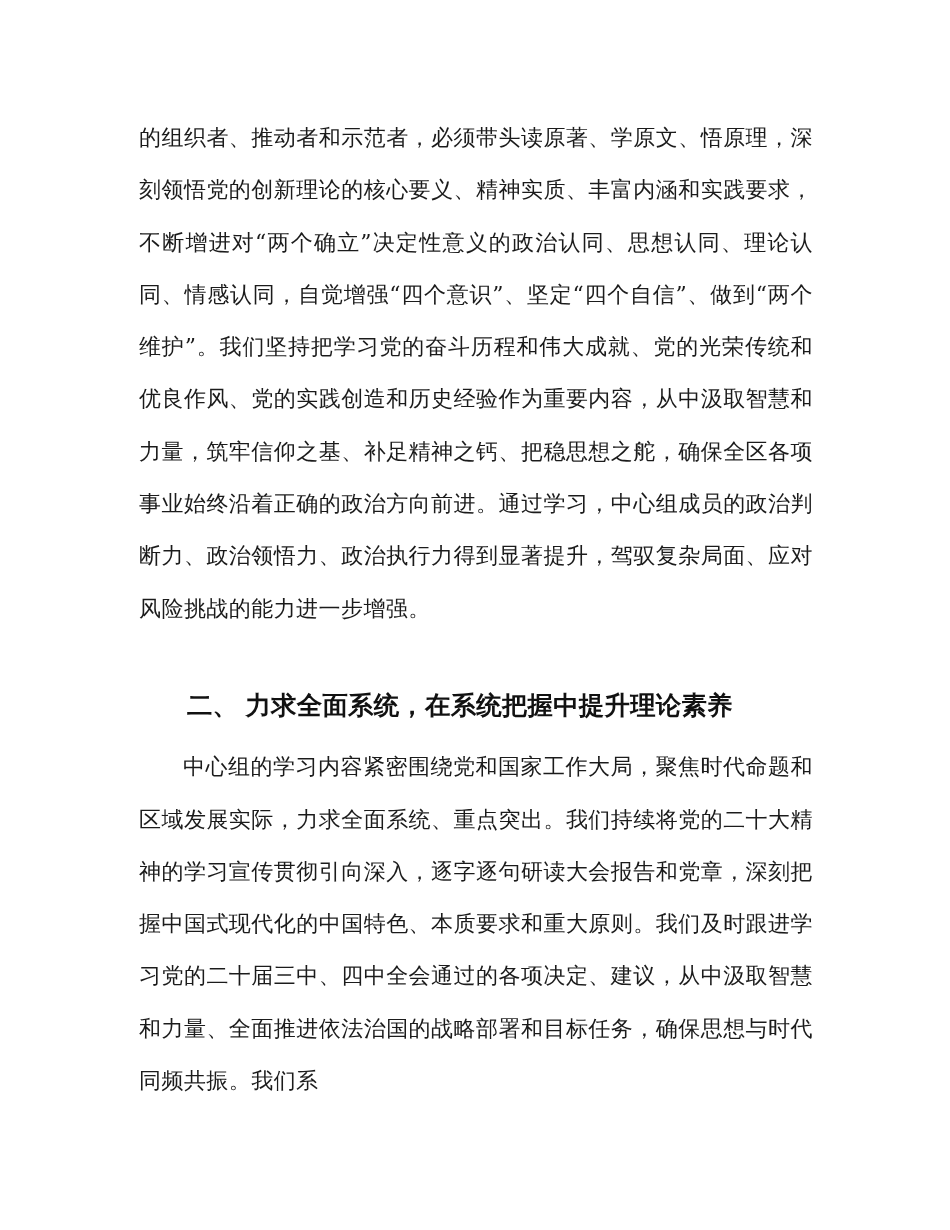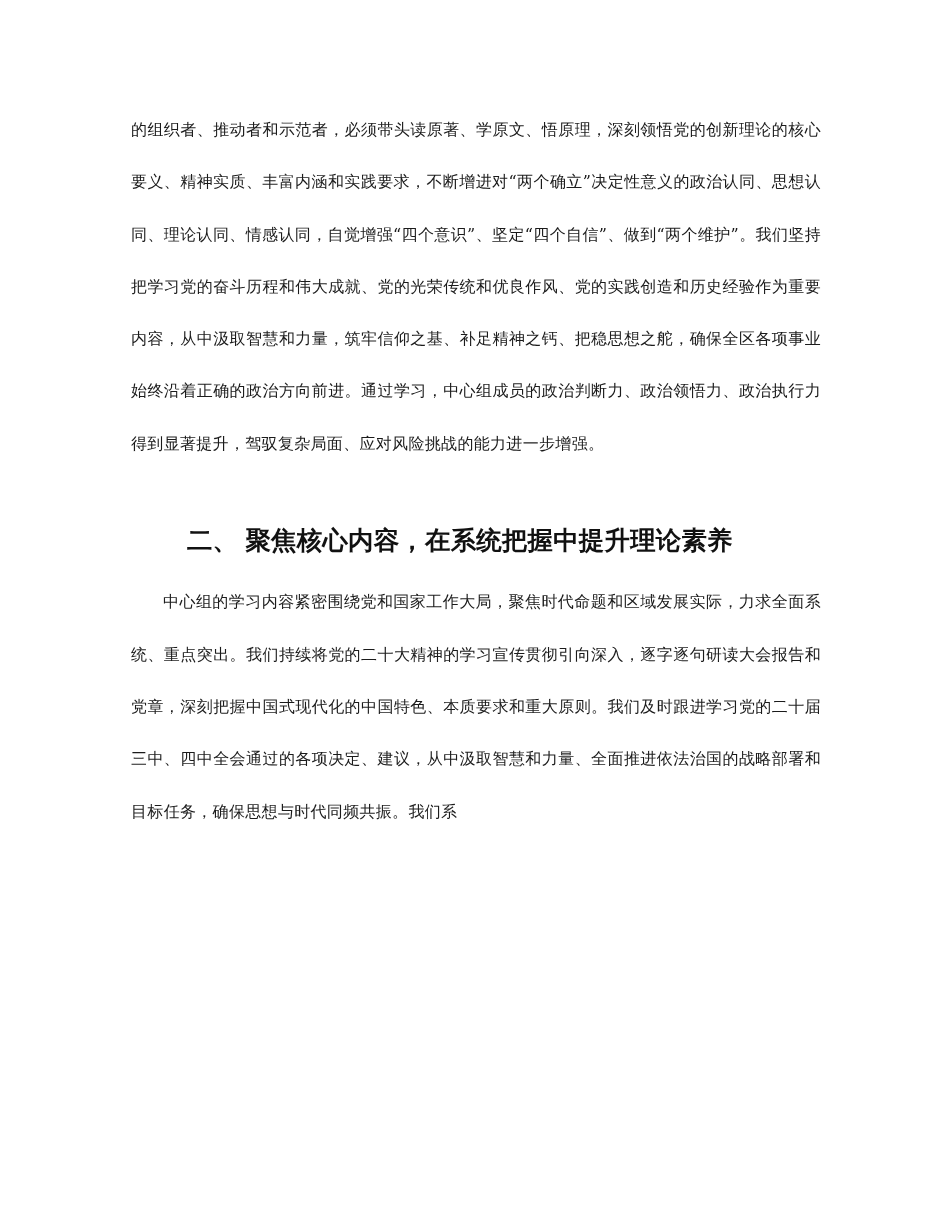--- a/index.html
+++ b/index.html
@@ -27,27 +27,27 @@
   .text-column {
     position: absolute;
     left: 131px;
     top: 104px;
     width: 690px;
   }
 
   
   .para {
     font-family: "DejaVu Serif", "Liberation Serif", serif;
-    font-size: 16px;
+    font-size: 22px;
     line-height: 52.3px;
     color: #1b1b1b;
     text-align: justify;
     text-justify: inter-character;
     letter-spacing: 0.02em;
-    margin: 0;
+    margin: 8px;
     font-weight: 400;
     white-space: normal;
     word-break: break-all;
   }
   .para.indent {
     text-indent: 2em;
   }
 
   
   .para-block-1 { margin-bottom: 0; }
@@ -69,18 +69,18 @@
   .para-block-2 { margin-top: 0; }
 </style>
 </head>
 <body>
 
 <div class="page">
   <div class="text-column">
 
     <p class="para para-block-1">的组织者、推动者和示范者，必须带头读原著、学原文、悟原理，深刻领悟党的创新理论的核心要义、精神实质、丰富内涵和实践要求，不断增进对“两个确立”决定性意义的政治认同、思想认同、理论认同、情感认同，自觉增强“四个意识”、坚定“四个自信”、做到“两个维护”。我们坚持把学习党的奋斗历程和伟大成就、党的光荣传统和优良作风、党的实践创造和历史经验作为重要内容，从中汲取智慧和力量，筑牢信仰之基、补足精神之钙、把稳思想之舵，确保全区各项事业始终沿着正确的政治方向前进。通过学习，中心组成员的政治判断力、政治领悟力、政治执行力得到显著提升，驾驭复杂局面、应对风险挑战的能力进一步增强。</p>
 
-    <h2 class="heading">二、  聚焦核心内容，在系统把握中提升理论素养</h2>
+    <h2 class="heading">二、  力求全面系统，在系统把握中提升理论素养</h2>
 
     <p class="para para-block-2 indent">中心组的学习内容紧密围绕党和国家工作大局，聚焦时代命题和区域发展实际，力求全面系统、重点突出。我们持续将党的二十大精神的学习宣传贯彻引向深入，逐字逐句研读大会报告和党章，深刻把握中国式现代化的中国特色、本质要求和重大原则。我们及时跟进学习党的二十届三中、四中全会通过的各项决定、建议，从中汲取智慧和力量、全面推进依法治国的战略部署和目标任务，确保思想与时代同频共振。我们系</p>
 
   </div>
 </div>
 
 </body></html>

